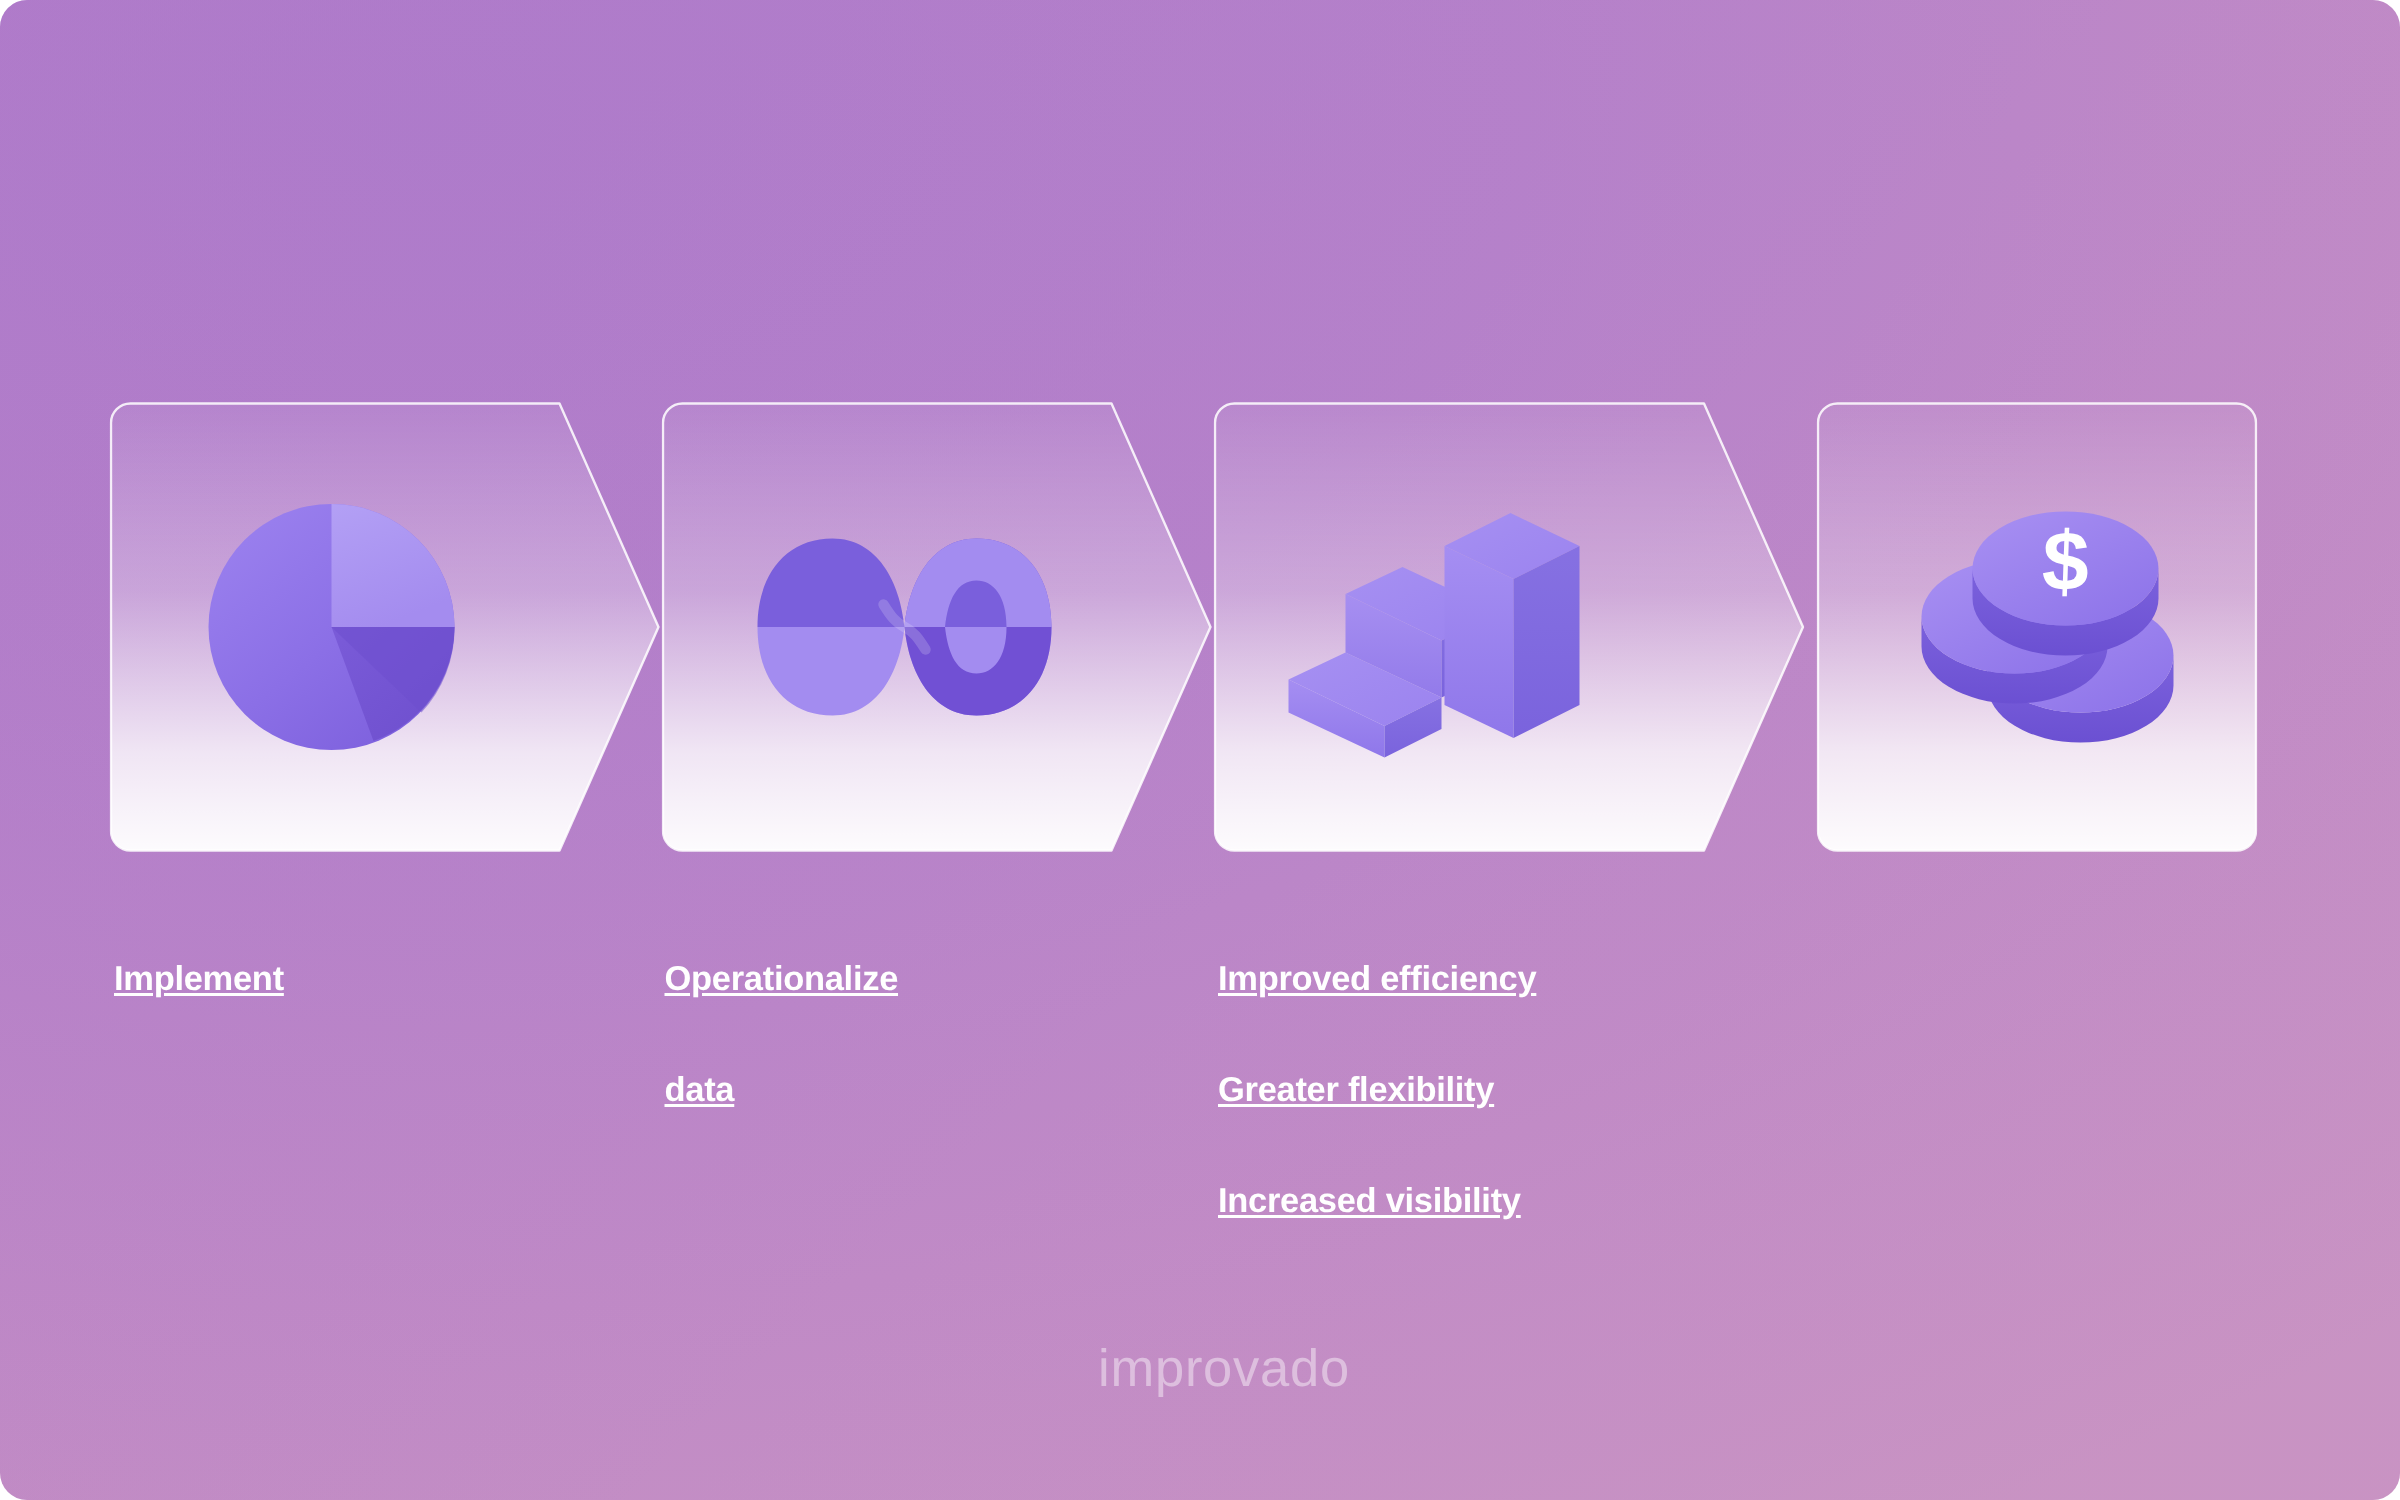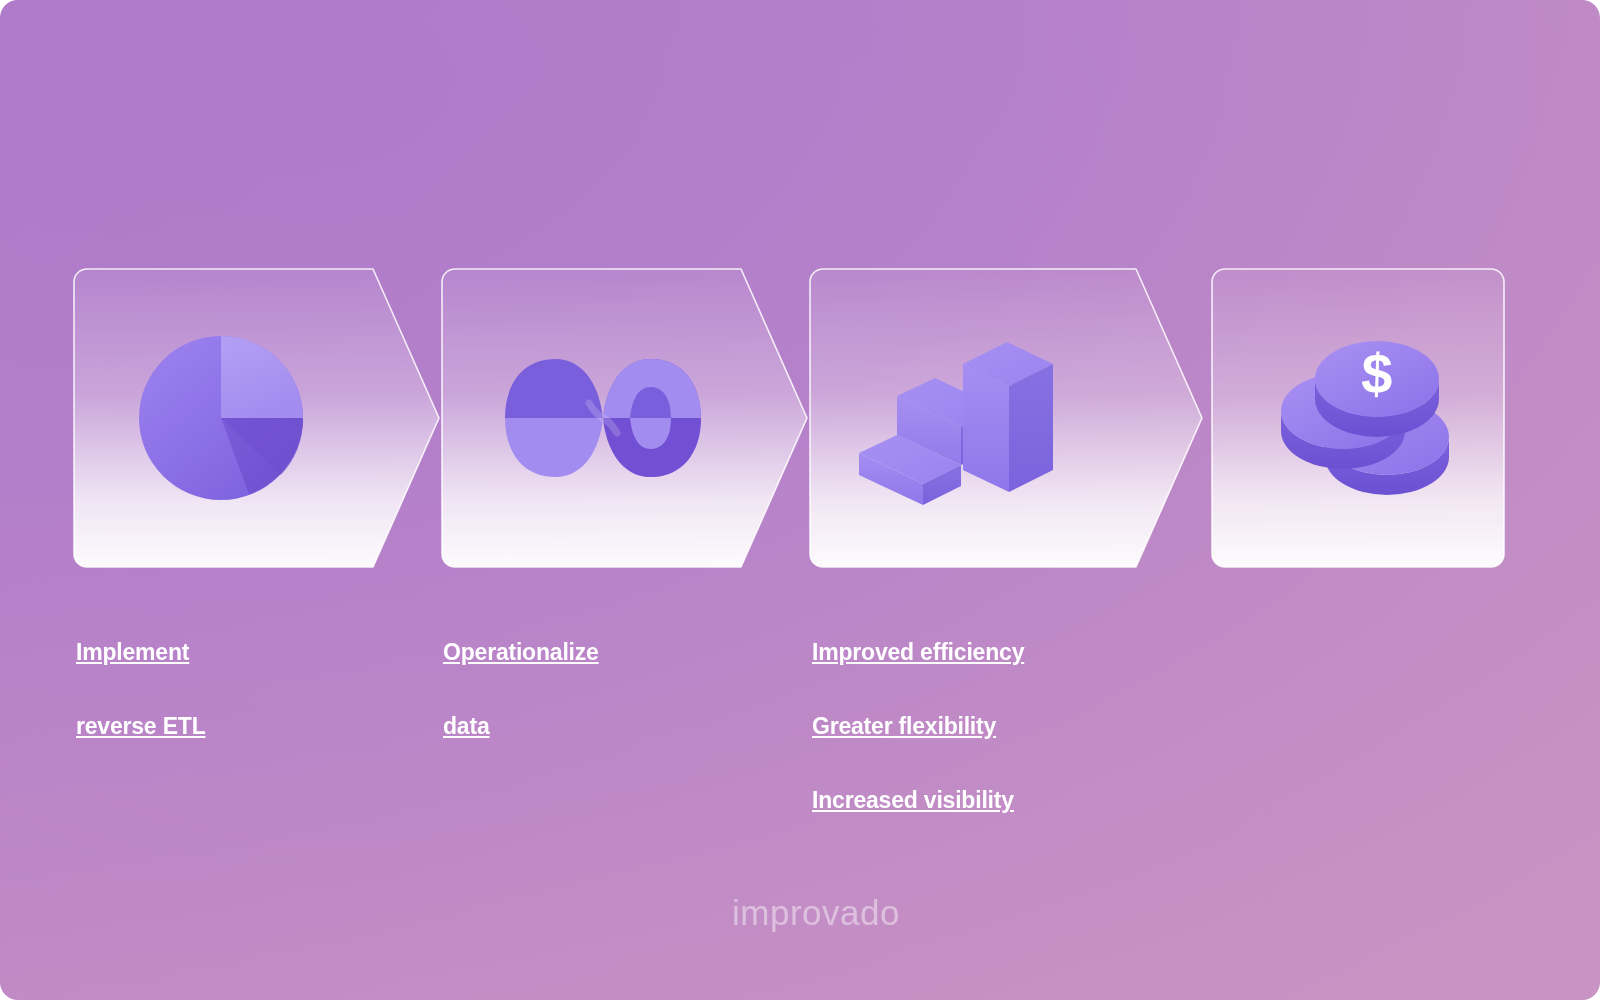--- a/index.html
+++ b/index.html
@@ -286,21 +286,20 @@
 
           <g transform="translate(108,46) skewX(-2)">
             <text x="0" y="16" text-anchor="middle" font-family="'Liberation Sans', sans-serif" font-size="56" font-weight="700" fill="#ffffff">$</text>
           </g>
         </svg>
       </div>
     </div>
 
     <div class="caption cap-1">
       <span class="cap-line">Implement</span>
-      <span class="cap-line">reverse ETL</span>
     </div>
 
     <div class="caption cap-3">
       <span class="cap-line">Improved efficiency</span>
       <span class="cap-line">Greater flexibility</span>
       <span class="cap-line">Increased visibility</span>
     </div>
 
     <div class="caption cap-2">
       <span class="cap-line">Operationalize</span>

